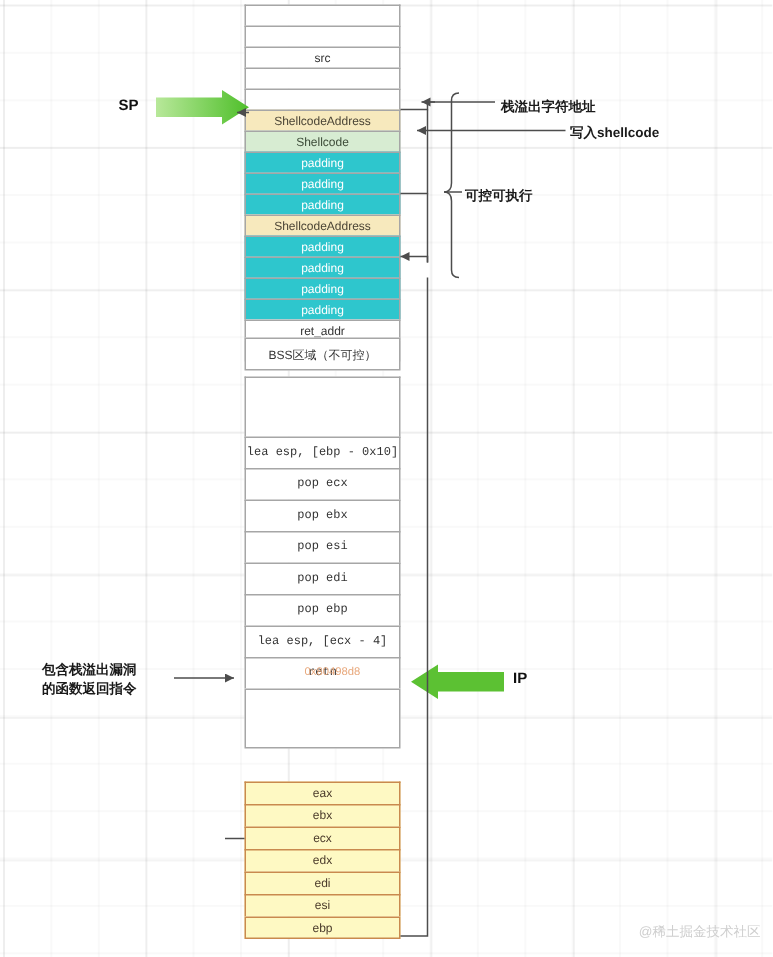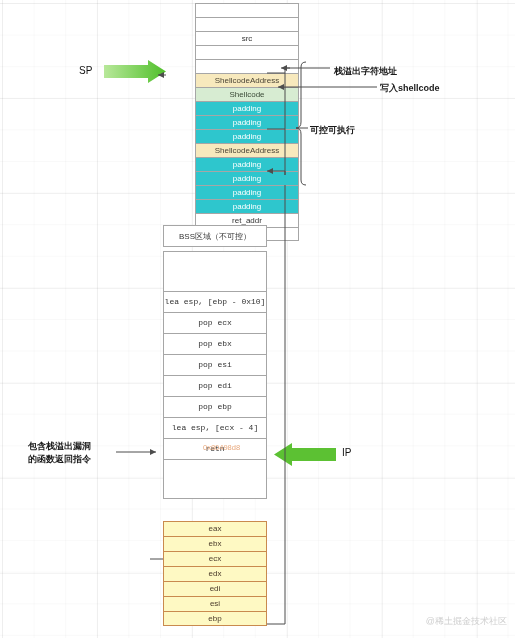--- a/index.html
+++ b/index.html
@@ -104,21 +104,21 @@
     white-space: nowrap;
   }
   .lbl-cn {
     position: absolute;
     font-size: 9px;
     color: #1a1a1a;
     white-space: nowrap;
     font-weight: 600;
   }
   .lbl-bold {
-    font-weight: 400;
+    font-weight: 700;
     font-size: 10px;
     color: #111;
   }
 
   .addr-text {
     position: absolute;
     font-size: 7.5px;
     color: #e8a87c;
     left: 163px;
     width: 104px;
@@ -141,21 +141,21 @@
     width: 515px;
     height: 638px;
     pointer-events: none;
   }
 </style>
 </head>
 <body>
 
 <div id="grid-bg"></div>
 
-<div class="col" id="stack-top" style="top:3px;margin-left:32px;">
+<div class="col" id="stack-top" style="top:3px;">
     <div class="cell c-white"></div>
     <div class="cell c-white"></div>
     <div class="cell c-white">src</div>
     <div class="cell c-white"></div>
     <div class="cell c-white"></div>
     <div class="cell c-tan">ShellcodeAddress</div>
     <div class="cell c-green">Shellcode</div>
     <div class="cell c-teal">padding</div>
     <div class="cell c-teal">padding</div>
     <div class="cell c-teal">padding</div>

